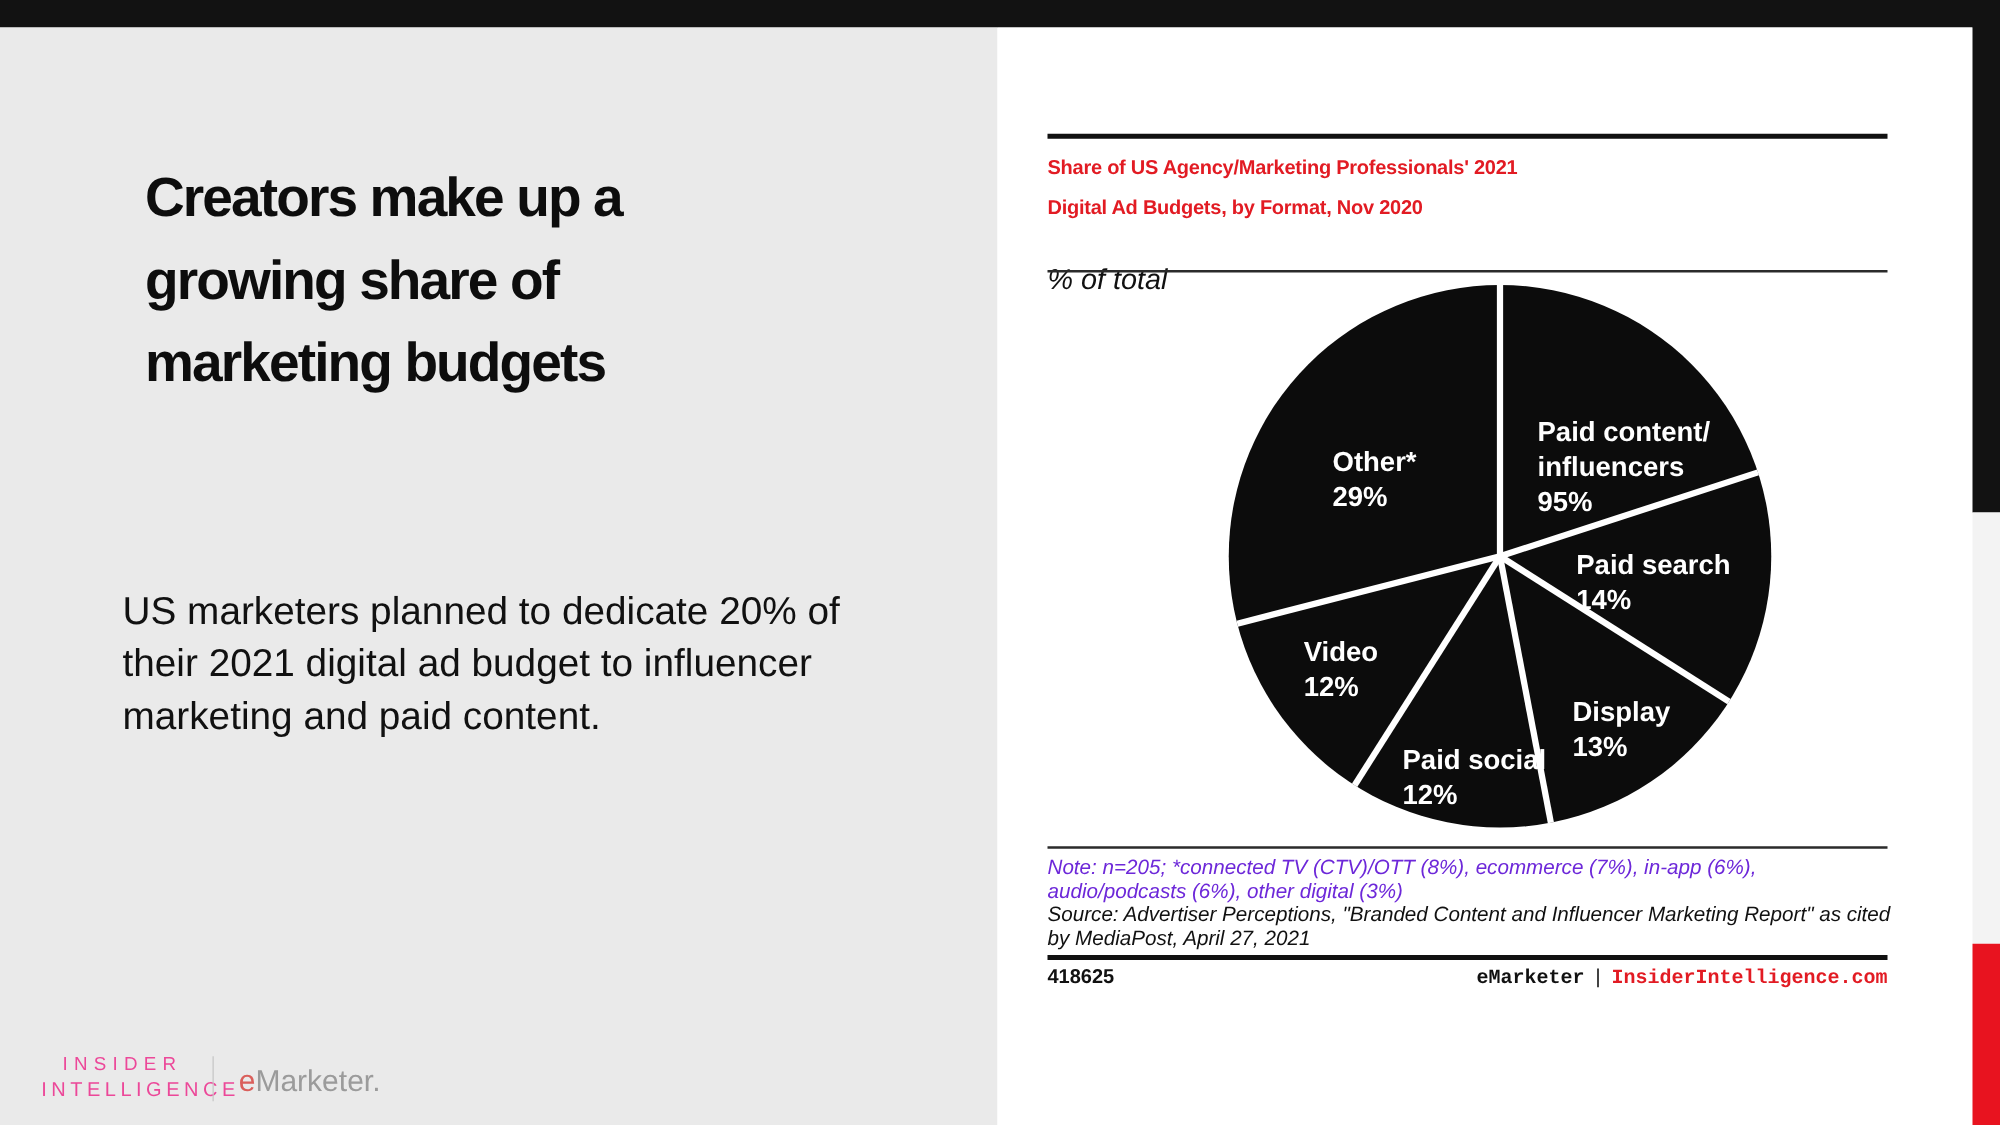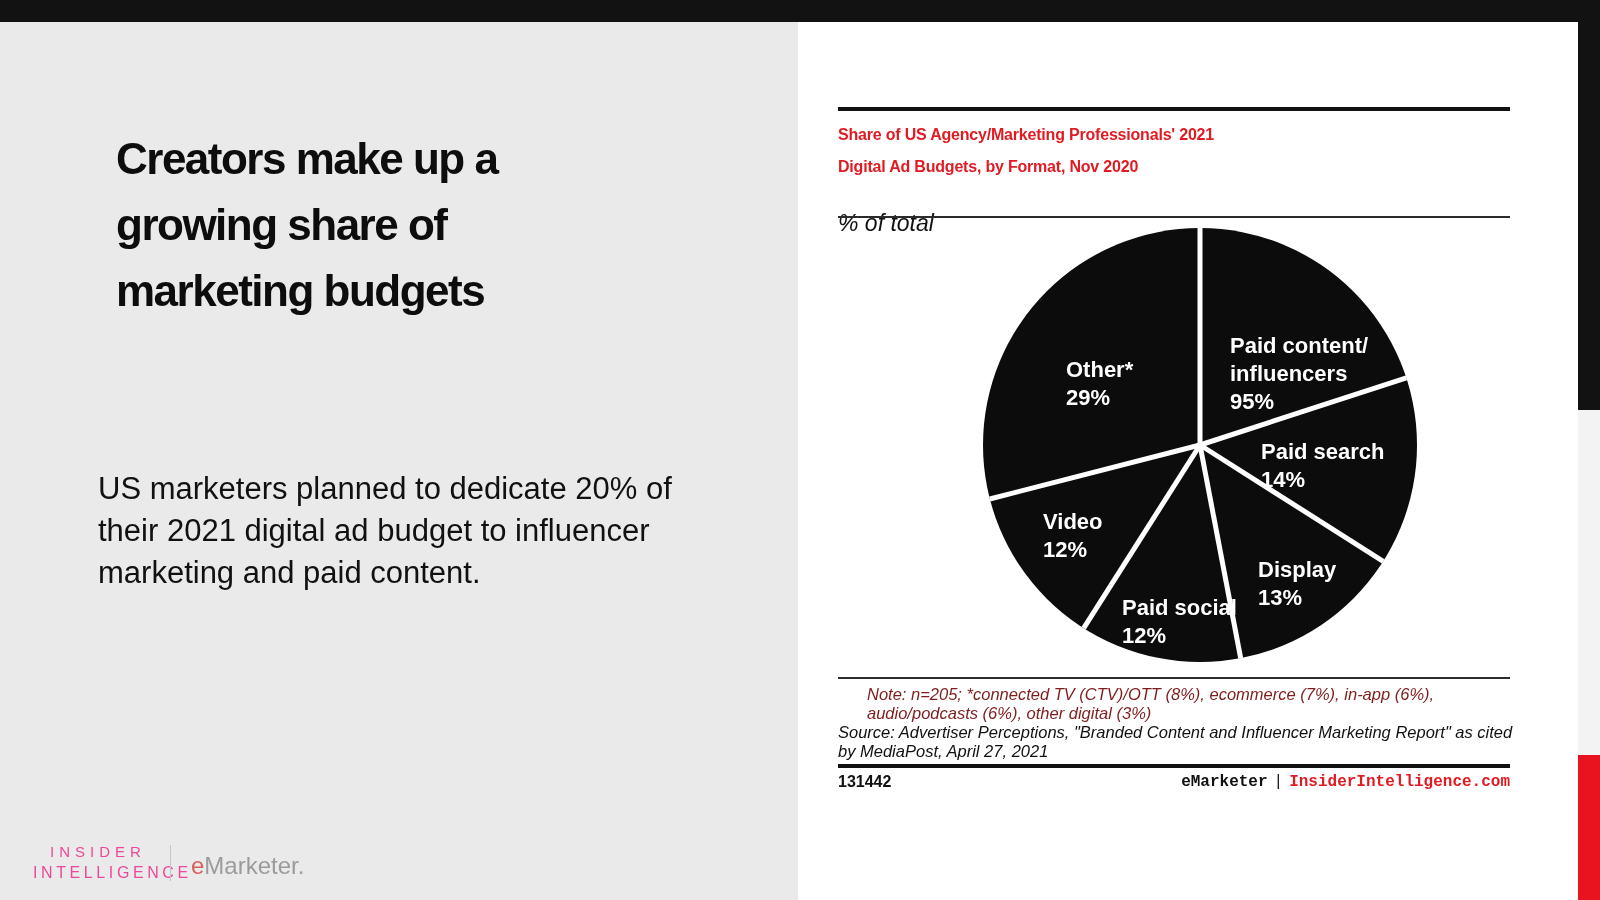--- a/index.html
+++ b/index.html
@@ -46,22 +46,22 @@
 
   .pie-label { position:absolute; color:#ffffff; font-size:22px; font-weight:600; line-height:28px; }
   .pie-label span { display:block; white-space:pre-line; }
   .lbl-paid-content { left:1230px; top:332px; }
   .lbl-paid-search  { left:1261px; top:438px; }
   .lbl-display      { left:1258px; top:556px; }
   .lbl-paid-social  { left:1122px; top:594px; }
   .lbl-video        { left:1043px; top:508px; }
   .lbl-other        { left:1066px; top:356px; }
 
-  .chart-note   { left:867px; top:685px; width:680px; font-size:16.5px; font-style:italic;
-                  line-height:18.5px; color:#7f1d1d; white-space:pre-line; }
+  .chart-note   { left:838px; top:685px; width:680px; font-size:16.5px; font-style:italic;
+                  line-height:18.5px; color:#6d28d9; white-space:pre-line; }
   .chart-source { left:838px; top:723px; width:680px; font-size:16.5px; font-style:italic;
                   line-height:18.5px; color:#111111; white-space:pre-line; }
 
   .chart-id { left:838px; top:773px; font-size:16px; font-weight:700; color:#111111; }
   .chart-footer { left:838px; top:773px; width:672px; text-align:right; font-size:16px; font-weight:700; color:#111111;font-family:Liberation Mono, monospace; }
   .chart-footer .sep  { margin:0 6px; font-weight:400; }
   .chart-footer .site { color:#e21b23; }
 </style>
 </head>
 <body>
@@ -129,14 +129,14 @@
   <span>29%</span>
 </div>
 
 <div class="abs rule-thin r3"></div>
 <div class="abs chart-note">Note: n=205; *connected TV (CTV)/OTT (8%), ecommerce (7%), in-app (6%),
 audio/podcasts (6%), other digital (3%)</div>
 <div class="abs chart-source">Source: Advertiser Perceptions, "Branded Content and Influencer Marketing Report" as cited
 by MediaPost, April 27, 2021</div>
 <div class="abs rule-thick r4"></div>
 
-<div class="abs chart-id">131442</div>
+<div class="abs chart-id">418625</div>
 <div class="abs chart-footer"><span>eMarketer</span><span class="sep">|</span><span class="site">InsiderIntelligence.com</span></div>
 
 </body></html>

